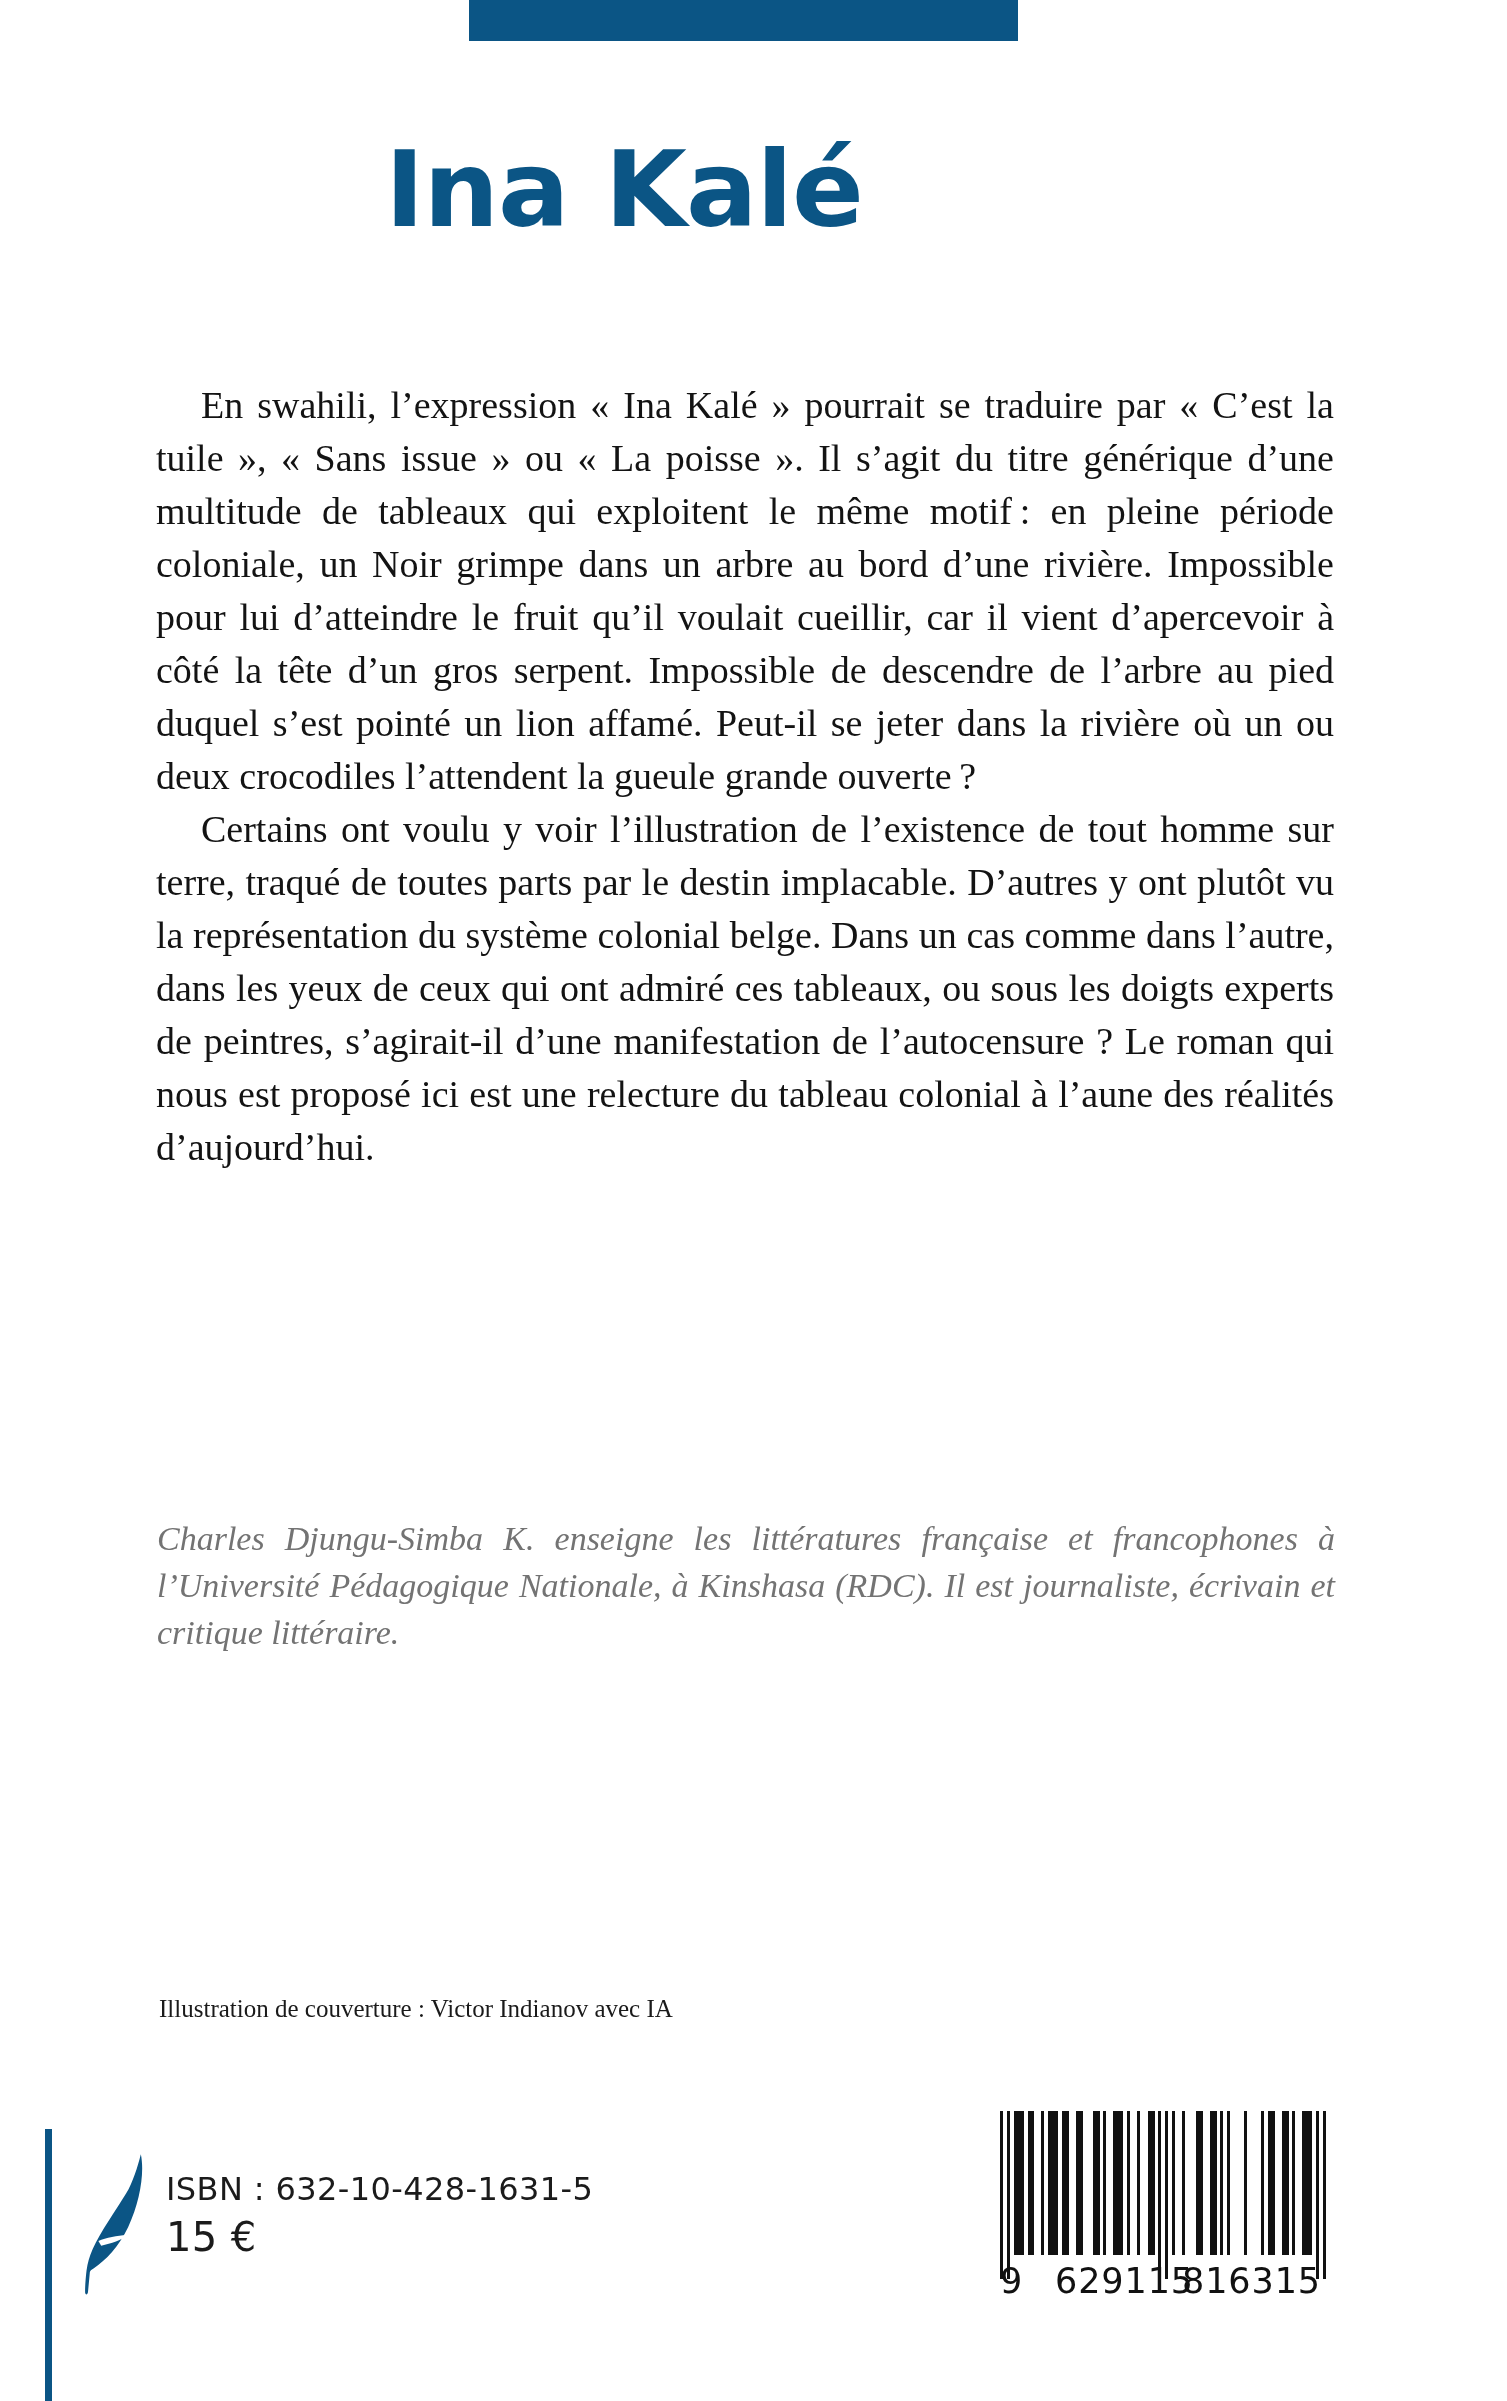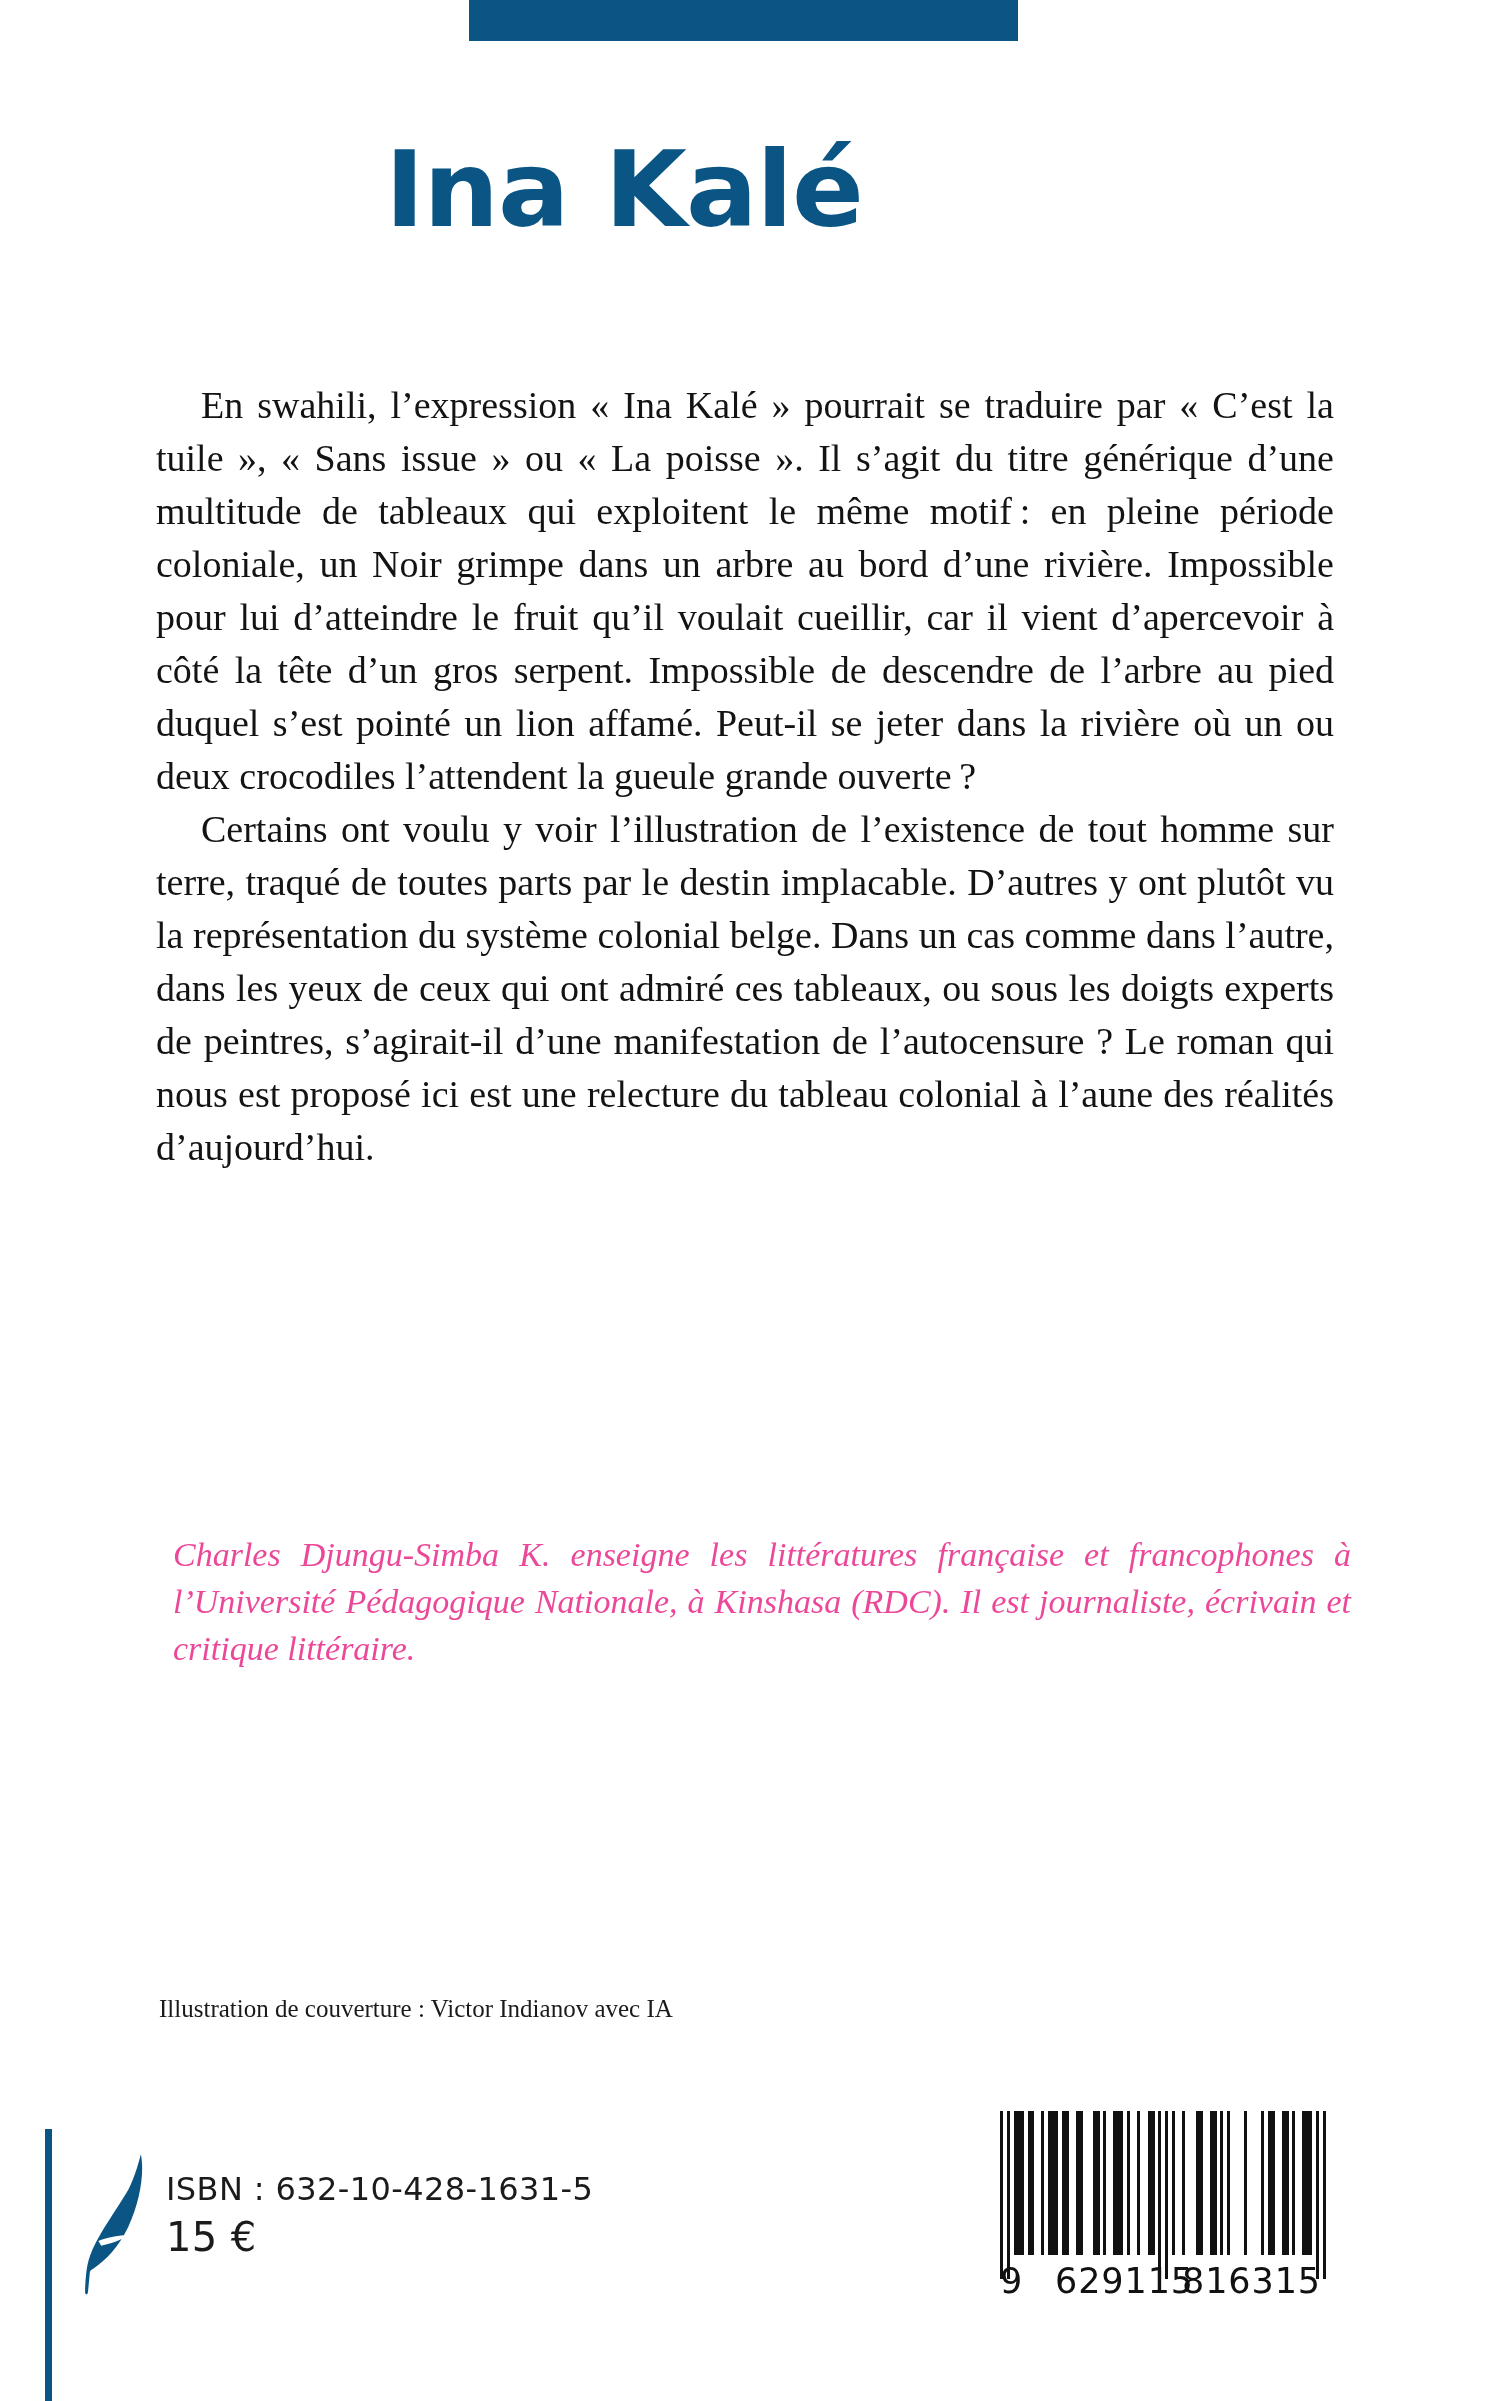--- a/index.html
+++ b/index.html
@@ -59,27 +59,27 @@
     text-indent: 45px;
     hyphens: none;
   }
 
   
   .bio {
     position: absolute;
     left: 156px;
     top: 1514px;
     width: 1178px;
-    margin: 17px;
+    margin: 1px;
     text-align: justify;
     font-family: "Liberation Serif", serif;
     font-style: italic;
     font-size: 34px;
     line-height: 47px;
-    color: #ec4899;
+    color: #737373;
   }
 
   
   .credit {
     position: absolute;
     left: 159px;
     top: 1992px;
     font-family: "Liberation Serif", serif;
     font-size: 25px;
     line-height: 34px;

